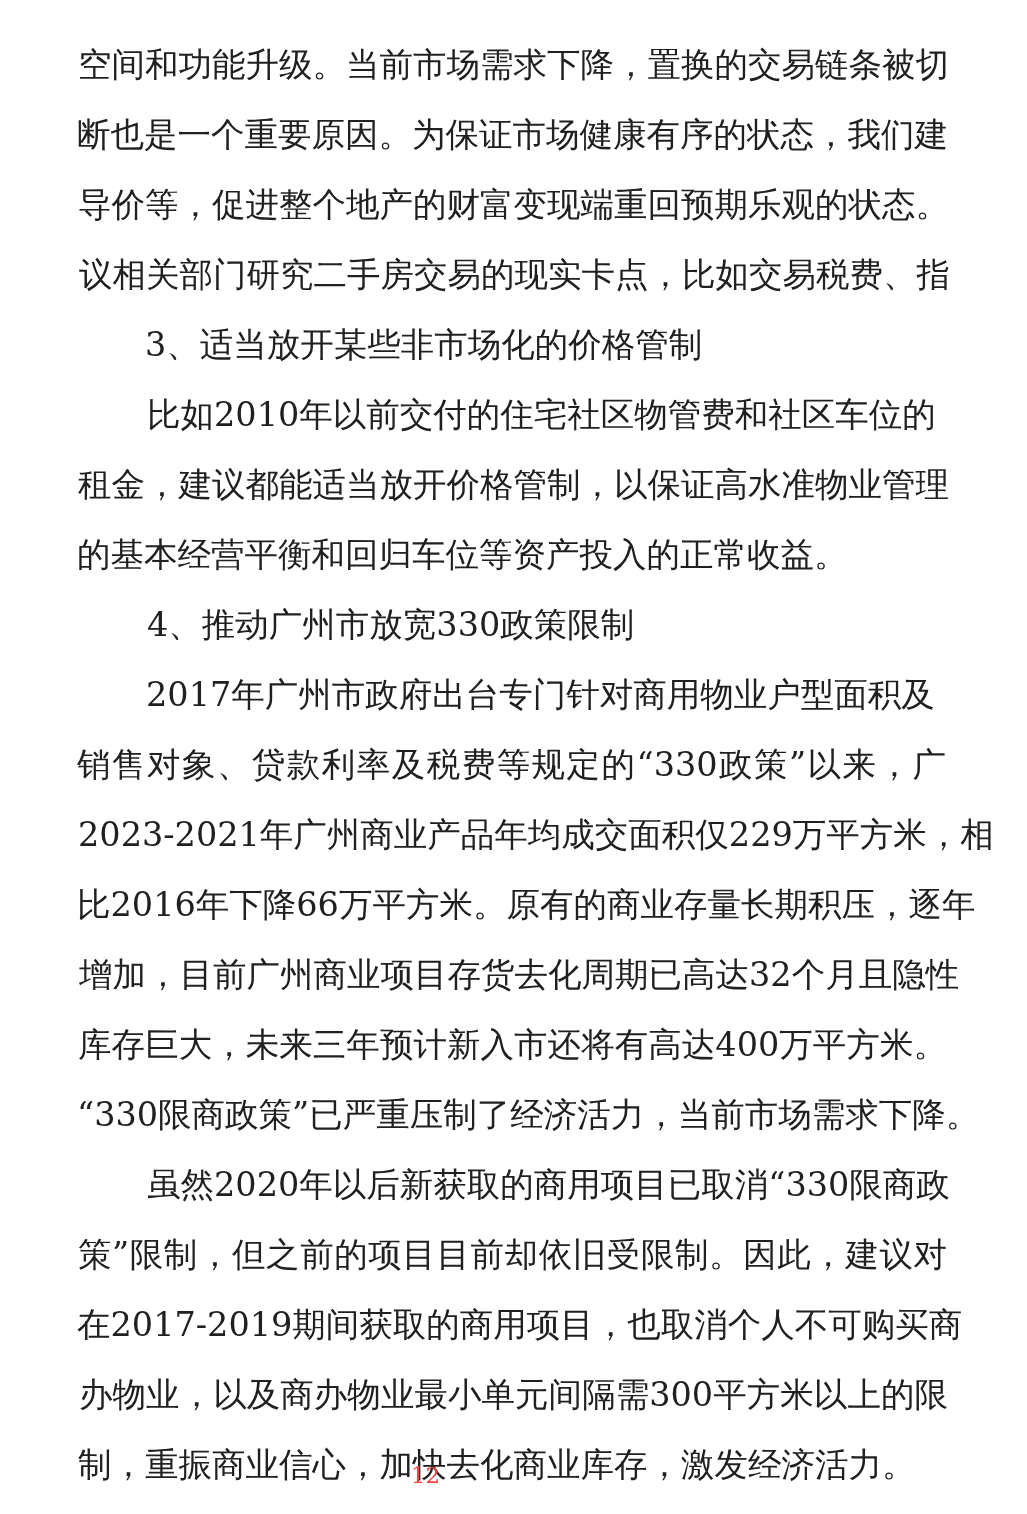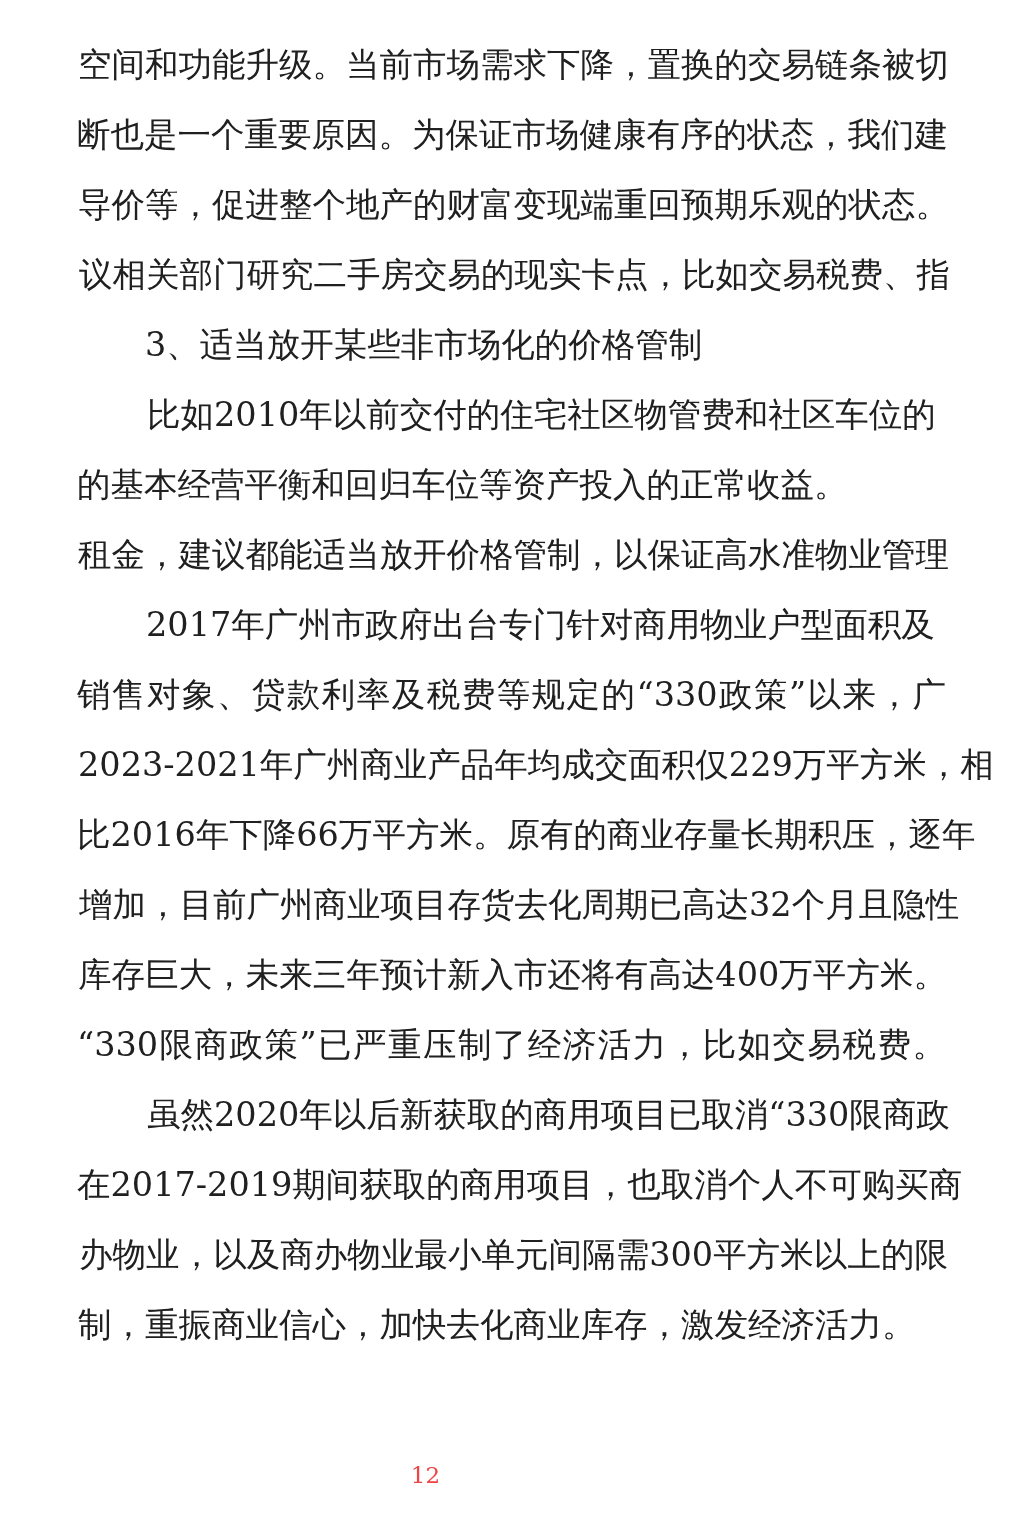--- a/index.html
+++ b/index.html
@@ -103,49 +103,55 @@
       </div>
       <div class="line just j3">
         <span class="txt">议相关部门研究二手房交易的现实卡点，比如交易税费、指</span>
       </div>
       <div class="line ragged indent j2">
         <span class="txt">3、适当放开某些非市场化的价格管制</span>
       </div>
       <div class="line ragged indent j3">
         <span class="txt">比如2010年以前交付的住宅社区物管费和社区车位的</span>
       </div>
+      <div class="line just j1">
+        <span class="txt">租金，建议都能适当放开价格管制，以保证高水准物业管理</span>
+      </div>
       <div class="line ragged j2">
         <span class="txt">的基本经营平衡和回归车位等资产投入的正常收益。</span>
       </div>
-      <div class="line just j1">
-        <span class="txt">租金，建议都能适当放开价格管制，以保证高水准物业管理</span>
+      <div class="line ragged indent j3">
+        <span class="txt">4、推动广州市放宽330政策限制</span>
       </div>
       <div class="line ragged indent j1">
         <span class="txt">2017年广州市政府出台专门针对商用物业户型面积及</span>
       </div>
       <div class="line just j2">
         <span class="txt">销售对象、贷款利率及税费等规定的“330政策”以来，广</span>
       </div>
       <div class="line just j1">
         <span class="txt">2023-2021年广州商业产品年均成交面积仅229万平方米，相</span>
       </div>
       <div class="line just j2">
         <span class="txt">比2016年下降66万平方米。原有的商业存量长期积压，逐年</span>
       </div>
       <div class="line just j3">
         <span class="txt">增加，目前广州商业项目存货去化周期已高达32个月且隐性</span>
       </div>
       <div class="line just j1">
         <span class="txt">库存巨大，未来三年预计新入市还将有高达400万平方米。</span>
       </div>
       <div class="line just j2">
-        <span class="txt">“330限商政策”已严重压制了经济活力，比如交易税费。</span>
+        <span class="txt">“330限商政策”已严重压制了经济活力，当前市场需求下降。</span>
       </div>
       <div class="line just indent j3">
         <span class="txt">虽然2020年以后新获取的商用项目已取消“330限商政</span>
+      </div>
+      <div class="line just j1">
+        <span class="txt">策”限制，但之前的项目目前却依旧受限制。因此，建议对</span>
       </div>
       <div class="line just j2">
         <span class="txt">在2017-2019期间获取的商用项目，也取消个人不可购买商</span>
       </div>
       <div class="line just j3">
         <span class="txt">办物业，以及商办物业最小单元间隔需300平方米以上的限</span>
       </div>
       <div class="line ragged j1">
         <span class="txt">制，重振商业信心，加快去化商业库存，激发经济活力。</span>
       </div>

